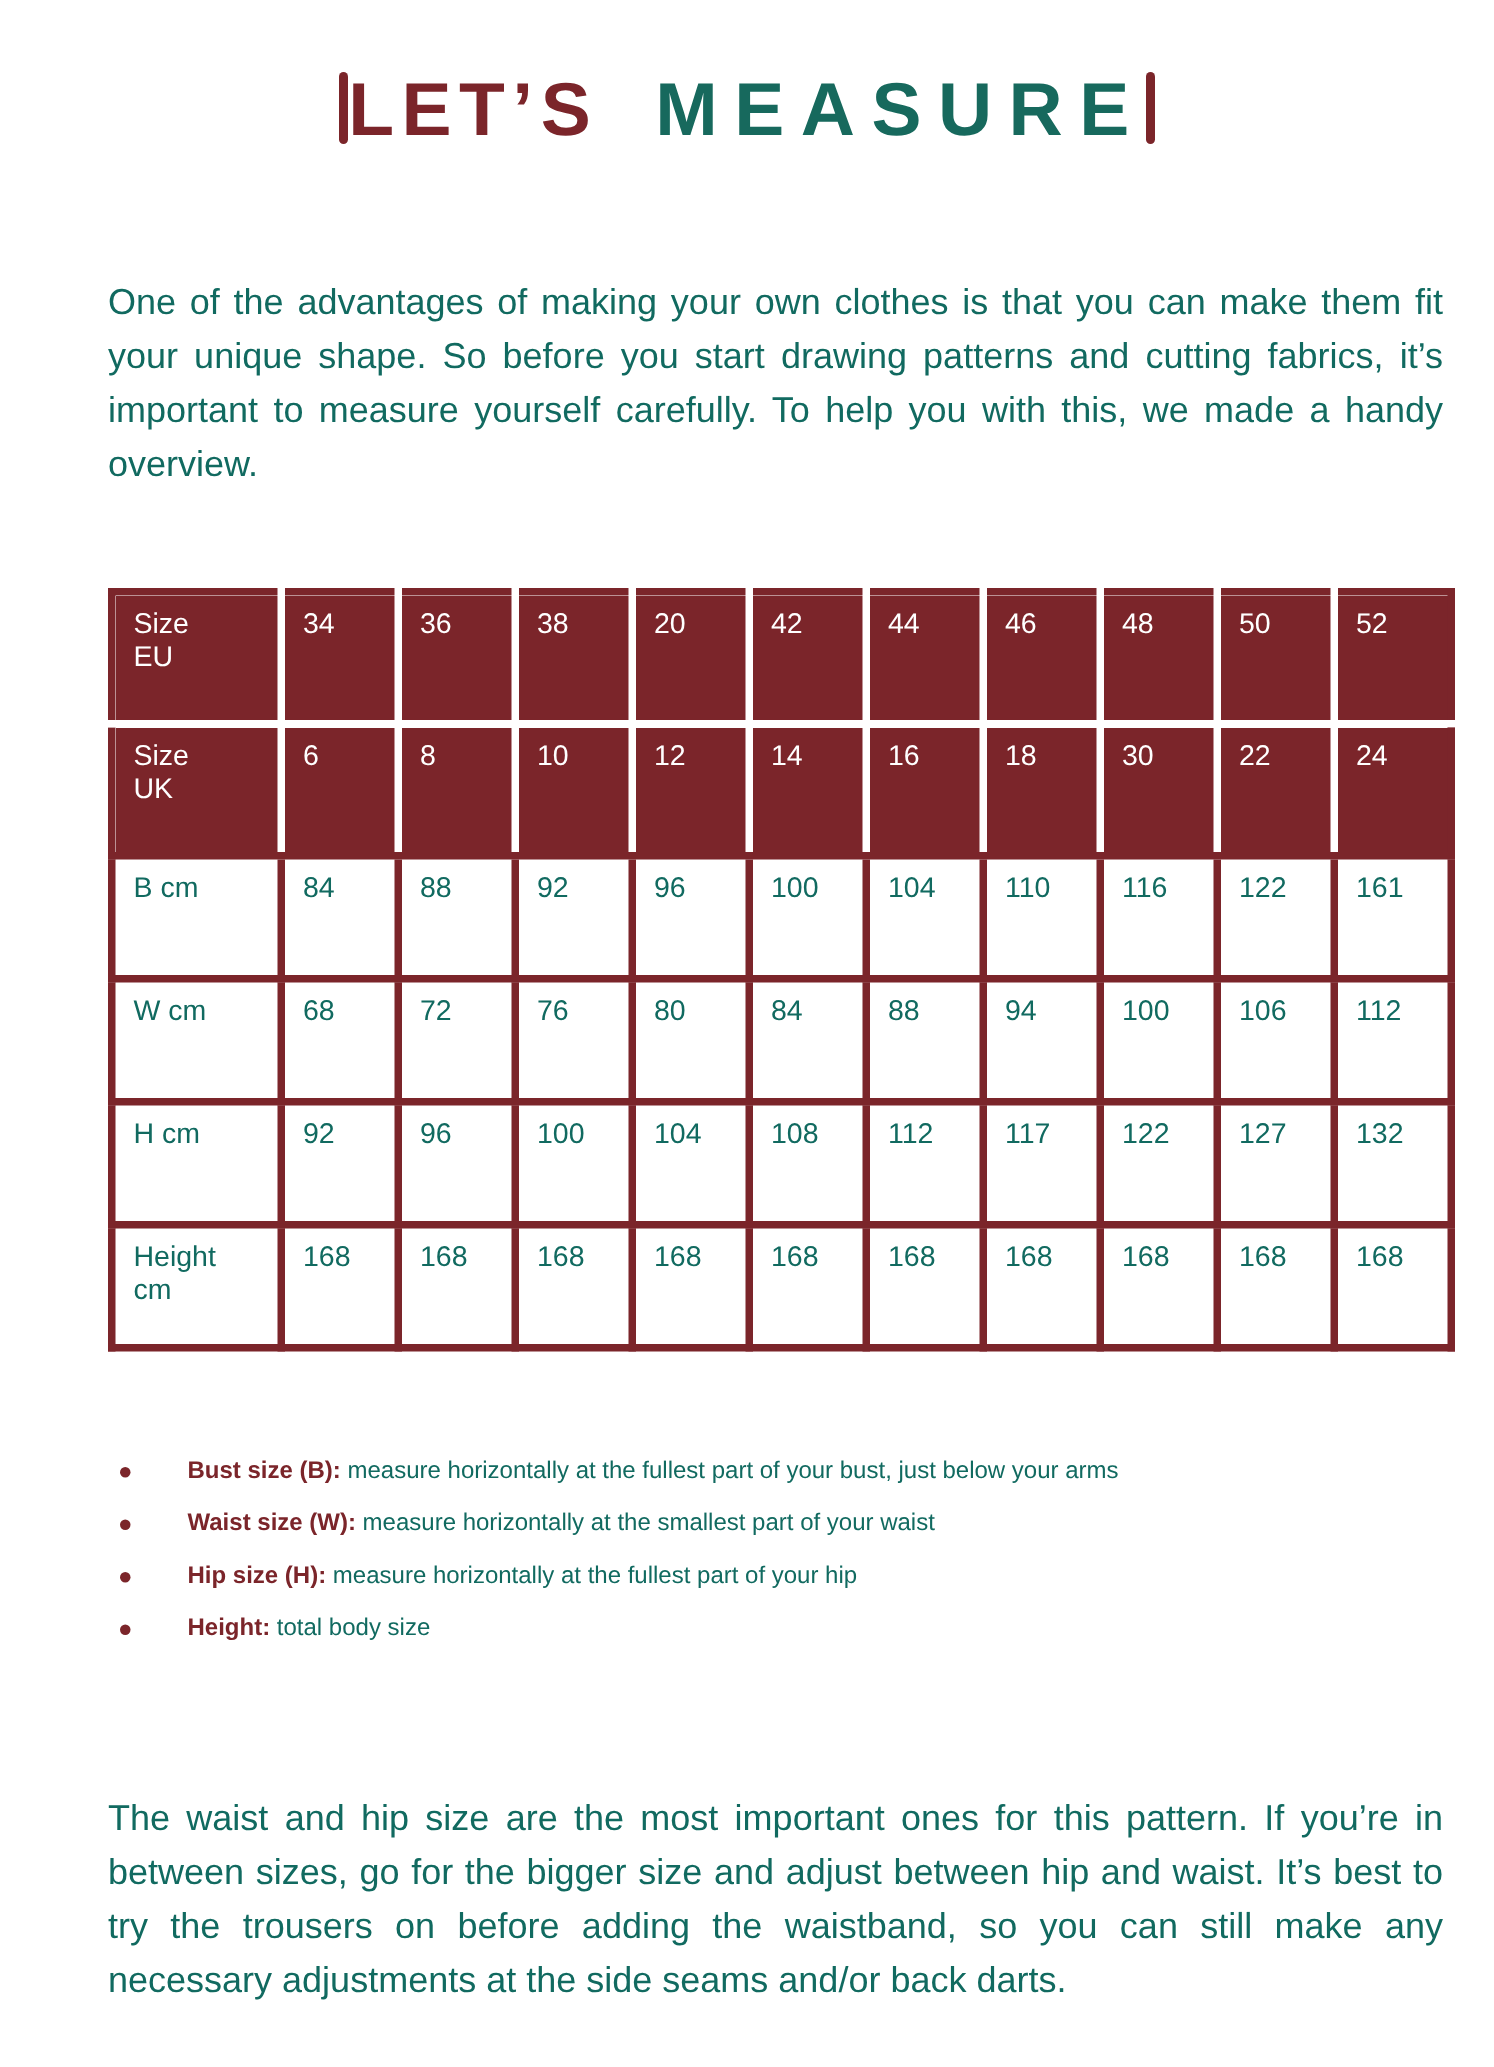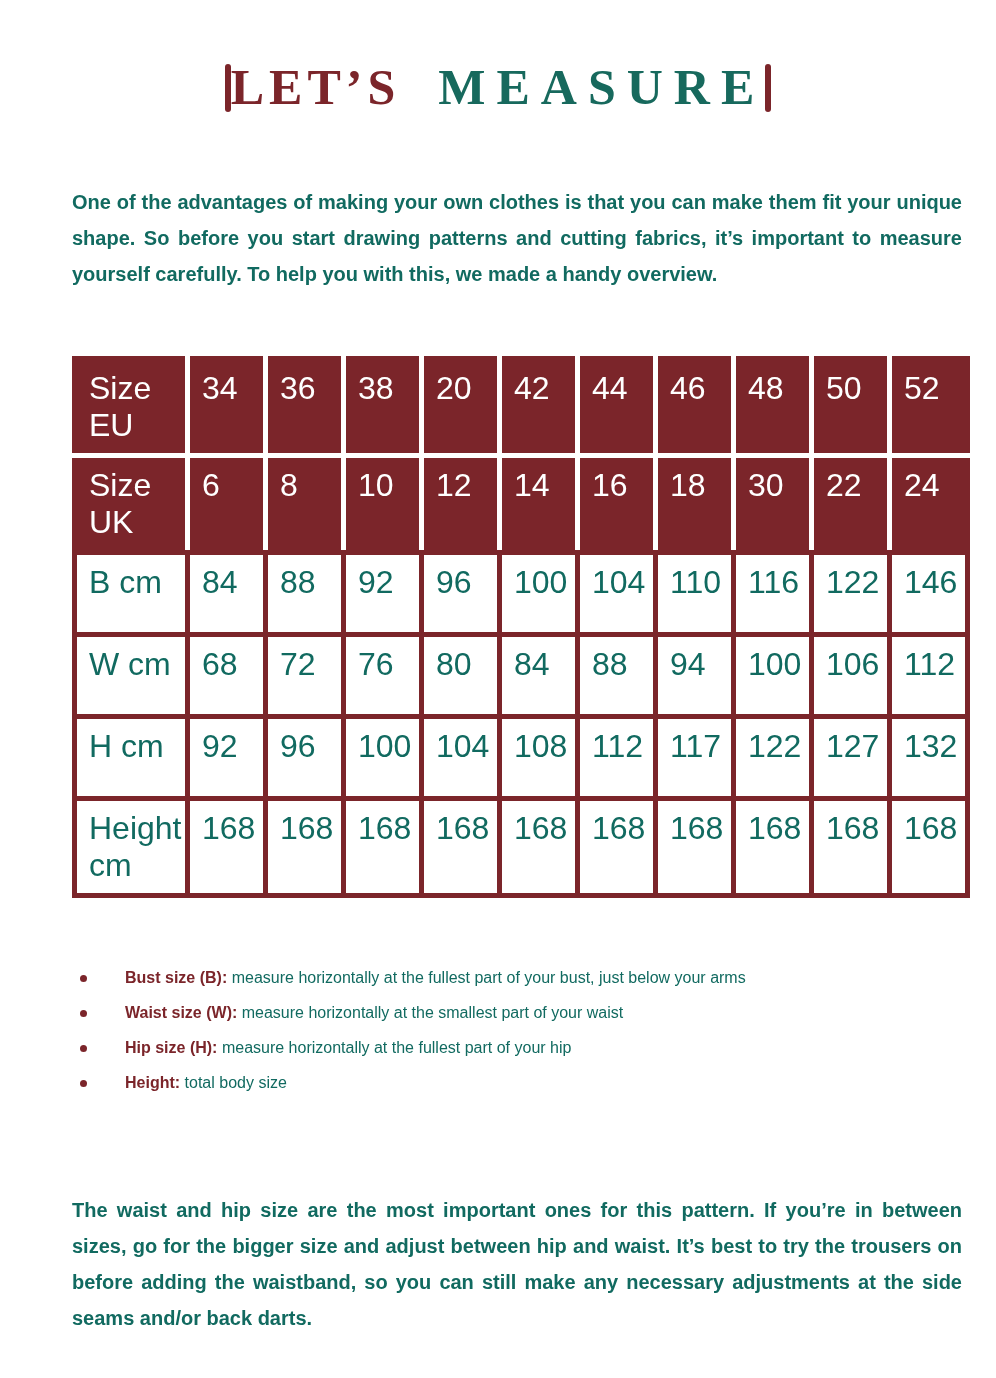--- a/index.html
+++ b/index.html
@@ -13,55 +13,53 @@
     font-family:"Liberation Sans",sans-serif;
     color:var(--teal);
     overflow:hidden;
   }
   .page{
     width:996px;height:1378px;
     padding:40px 34px 0 72px;
   }
   
   .title-row{
-    display:flex;align-items:flex-end;justify-content:center;
+    display:flex;align-items:flex-start;justify-content:center;
     height:64px;
     margin:8px 38px 0 0;
-    font-family:Liberation Serif, serif;
   }
   .tbar{
     display:inline-block;
     width:6px;height:48px;
     background:var(--maroon);
     border-radius:3px;
   }
   .title{
     font-size:50px;font-weight:700;line-height:1;
     white-space:nowrap;
     display:flex;align-items:center;
   }
   .t-red{color:var(--maroon);letter-spacing:5px;}
   .t-teal{color:#17695D;letter-spacing:11px;margin-left:38px;}
   
   .copy{
     width:890px;
-    font-size:20px;line-height:36px;
+    font-size:24px;line-height:36px;
     text-align:justify;
     color:var(--teal);
-    font-weight:bold;
   }
   .intro{margin-top:72px;}
   .closing{margin-top:92px;}
   
   .size-table{
     margin-top:64px;
     width:893px;
     table-layout:fixed;
     border-collapse:collapse;
-    font-size:32px;
+    font-size:19px;
   }
   .size-table td{
     border:5px solid var(--maroon);
     padding:9px 12px;
     vertical-align:top;
     text-align:left;
     white-space:pre-line;
     color:var(--teal);
     overflow:hidden;
   }
@@ -156,21 +154,21 @@
           <td>B cm</td>
           <td>84</td>
           <td>88</td>
           <td>92</td>
           <td>96</td>
           <td>100</td>
           <td>104</td>
           <td>110</td>
           <td>116</td>
           <td>122</td>
-          <td>146</td>
+          <td>161</td>
         </tr>
         <tr class="body-row">
           <td>W cm</td>
           <td>68</td>
           <td>72</td>
           <td>76</td>
           <td>80</td>
           <td>84</td>
           <td>88</td>
           <td>94</td>

